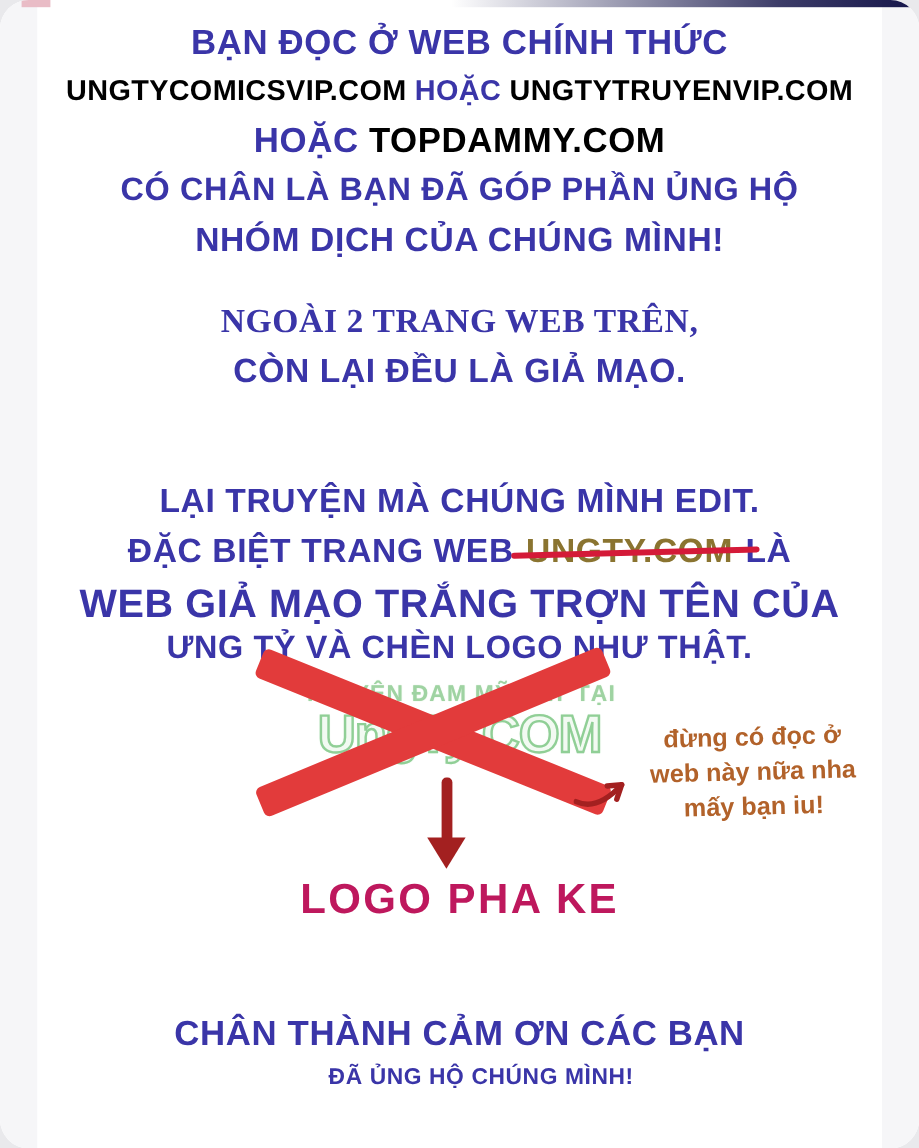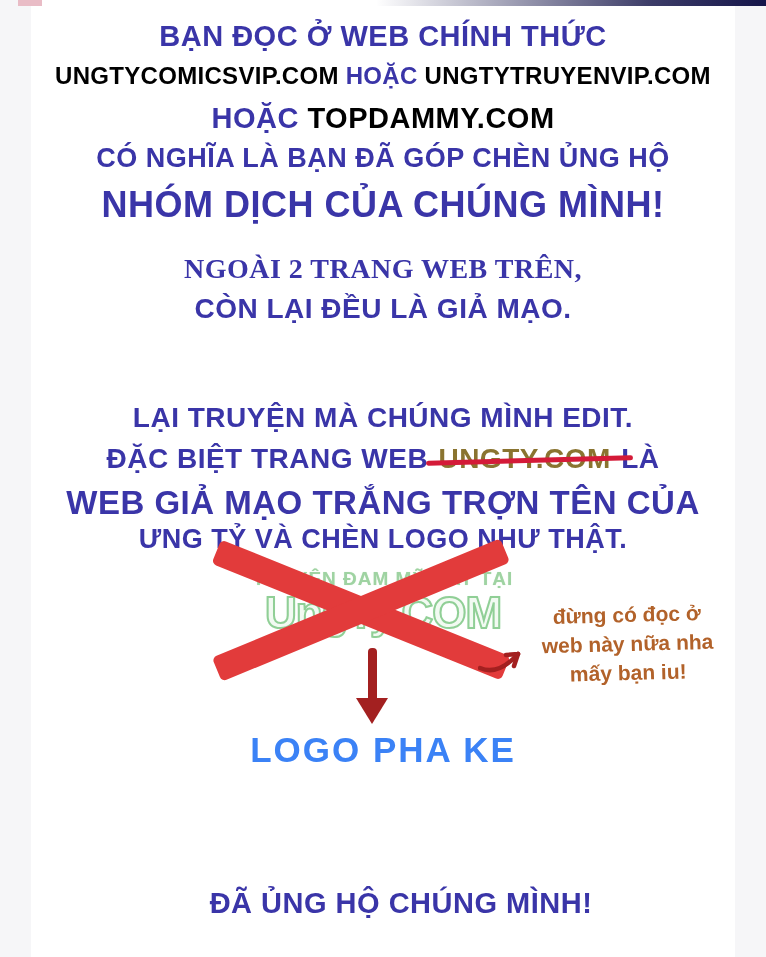--- a/index.html
+++ b/index.html
@@ -4,20 +4,21 @@
 <style>
   html,body{margin:0;padding:0;background:#e9e9ec;}
   .page{
     position:relative;
     width:766px;height:957px;
     margin:0 auto;
     background:#ffffff;
     overflow:hidden;
     font-family:"Liberation Sans","DejaVu Sans",sans-serif;
     font-weight:bold;
+    border-radius:24px;
   }
   .side-strip{position:absolute;top:0;bottom:0;width:31px;background:#f6f6f8;}
   .side-strip.left{left:0;}
   .side-strip.right{right:0;}
   .top-artifact-navy{
     position:absolute;top:0;right:0;width:390px;height:6px;
     background:linear-gradient(to right, rgba(27,27,78,0), rgba(27,27,78,.85) 70%, #15154a);
   }
   .top-artifact-pink{
     position:absolute;top:0;left:18px;width:24px;height:6px;
@@ -30,21 +31,21 @@
     white-space:nowrap;
   }
   .blue{color:#3a35a8;}
   .red{color:#000000;}
   .olive{color:#8a7430;}
 
   .t1{top:20px;font-size:29px;}
   .t2{top:62px;font-size:24px;letter-spacing:.3px;}
   .t3{top:102px;font-size:29px;}
   .t4{top:143px;font-size:27px;}
-  .t5{top:184px;font-size:36px;}
+  .t5{top:184px;font-size:28px;}
 
   .s2a{top:253px;font-size:28px;font-family:Liberation Serif, serif;}
   .s2b{top:293px;font-size:28px;}
 
   .s3a{top:361px;font-size:28px;}
   .s3b{top:402px;font-size:28px;}
   .s3c{top:443px;font-size:28px;}
   .s3d{top:484px;font-size:33px;}
   .s3e{top:524px;font-size:27px;}
 
@@ -88,24 +89,24 @@
   .note .nline{display:block;}
 
   .down-arrow{position:absolute;left:352px;top:648px;width:40px;height:82px;}
   .down-arrow .stem{position:absolute;left:16px;top:0;width:9px;height:55px;background:#a32020;border-radius:4px;}
   .down-arrow .head{
     position:absolute;left:4px;top:50px;width:0;height:0;
     border-left:16px solid transparent;border-right:16px solid transparent;
     border-top:26px solid #a32020;
   }
 
-  .fake-label{top:730px;font-size:35px;letter-spacing:2px;color:#3b82f6;}
+  .fake-label{top:730px;font-size:35px;letter-spacing:2px;color:#be185d;}
 
   .b1{top:846px;font-size:29px;}
-  .b2{top:887px;font-size:29px;margin-left:36px;}
+  .b2{top:887px;font-size:19px;margin-left:36px;}
 </style>
 </head>
 <body>
 
 <div class="page">
 
   <div class="side-strip left"></div>
   <div class="side-strip right"></div>
   <div class="top-artifact-navy"></div>
   <div class="top-artifact-pink"></div>
@@ -113,21 +114,21 @@
   <div class="line t1 blue">BẠN ĐỌC Ở WEB CHÍNH THỨC</div>
   <div class="line t2">
     <span class="red">UNGTYCOMICSVIP.COM</span>
     <span class="blue">HOẶC</span>
     <span class="red">UNGTYTRUYENVIP.COM</span>
   </div>
   <div class="line t3">
     <span class="blue">HOẶC</span>
     <span class="red">TOPDAMMY.COM</span>
   </div>
-  <div class="line t4 blue">CÓ NGHĨA LÀ BẠN ĐÃ GÓP CHÈN ỦNG HỘ</div>
+  <div class="line t4 blue">CÓ CHÂN LÀ BẠN ĐÃ GÓP PHẦN ỦNG HỘ</div>
   <div class="line t5 blue">NHÓM DỊCH CỦA CHÚNG MÌNH!</div>
 
   <div class="line s2a blue">NGOÀI 2 TRANG WEB TRÊN,</div>
   <div class="line s2b blue">CÒN LẠI ĐỀU LÀ GIẢ MẠO.</div>
 
   <div class="line s3b blue">LẠI TRUYỆN MÀ CHÚNG MÌNH EDIT.</div>
   <div class="line s3c">
     <span class="blue">ĐẶC BIỆT TRANG WEB</span>
     <span class="strike olive">UNGTY.COM</span>
     <span class="blue">LÀ</span>
@@ -153,15 +154,16 @@
     <span class="nline">mấy bạn iu!</span>
   </div>
 
   <div class="down-arrow">
     <div class="stem"></div>
     <div class="head"></div>
   </div>
 
   <div class="line fake-label">LOGO PHA KE</div>
 
+  <div class="line b1 blue">CHÂN THÀNH CẢM ƠN CÁC BẠN</div>
   <div class="line b2 blue">ĐÃ ỦNG HỘ CHÚNG MÌNH!</div>
 
 </div>
 
 </body></html>

